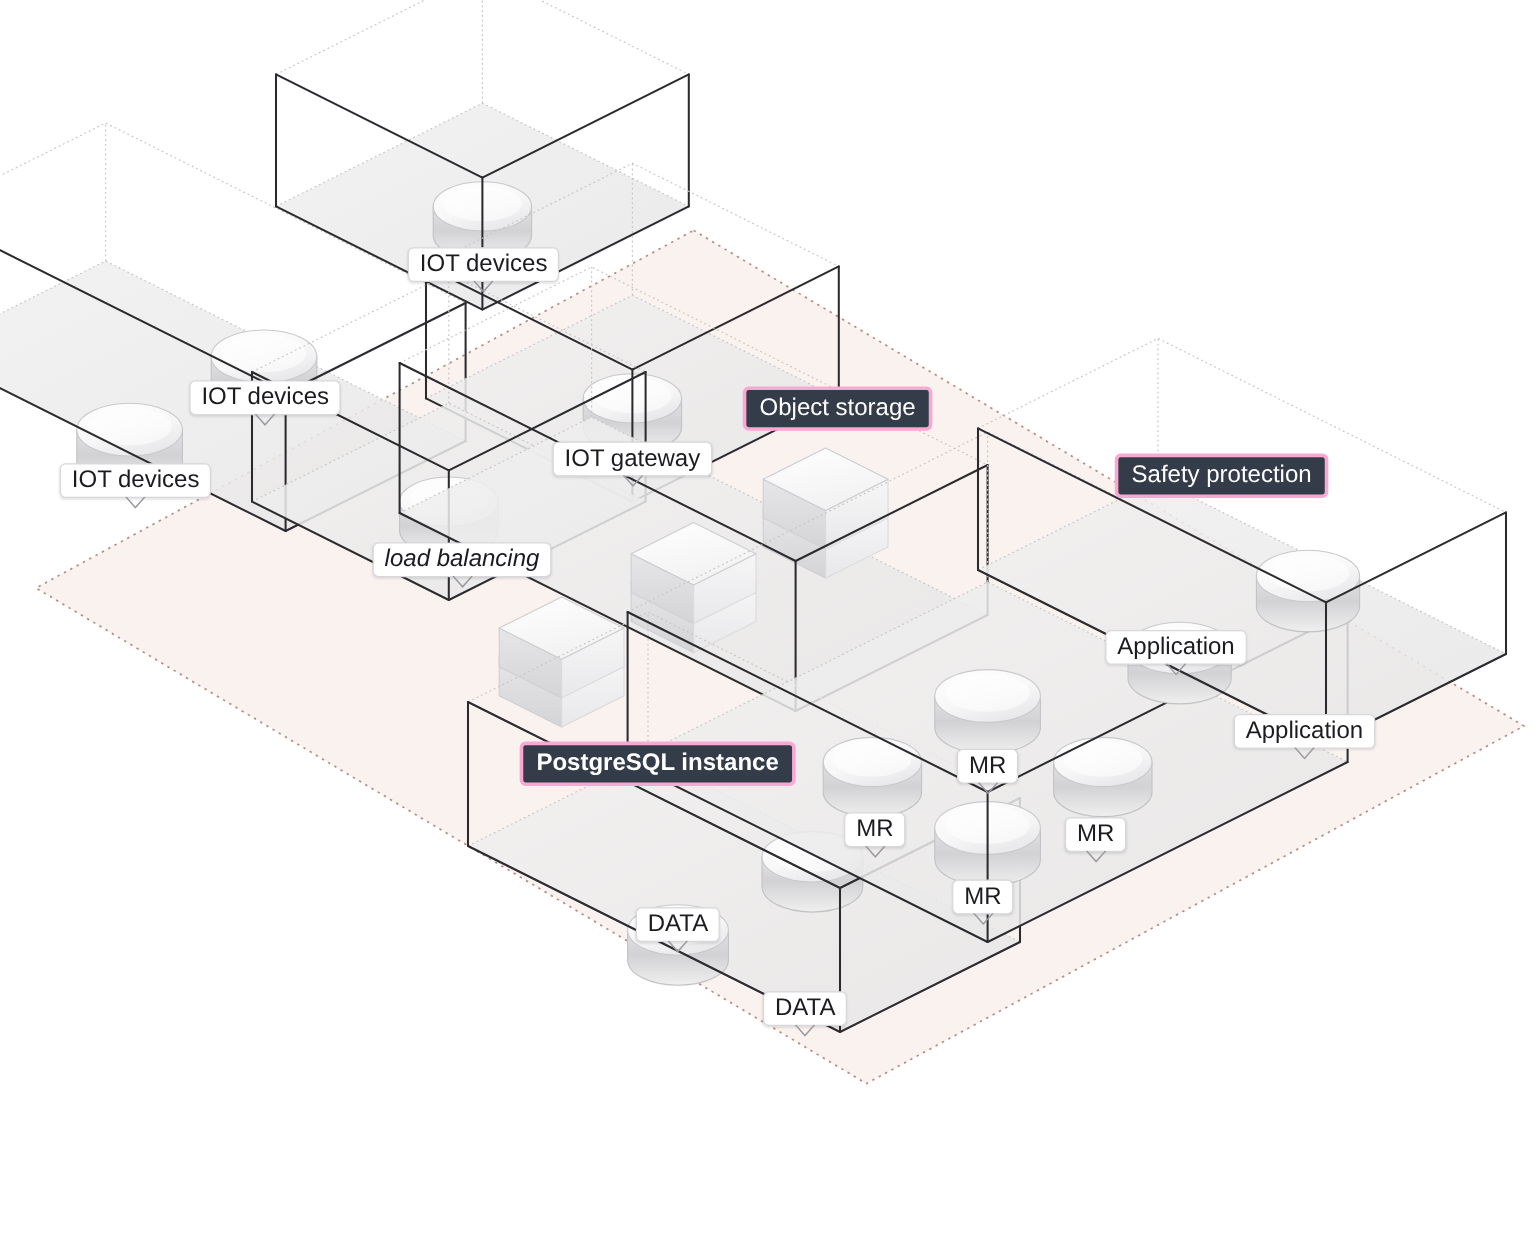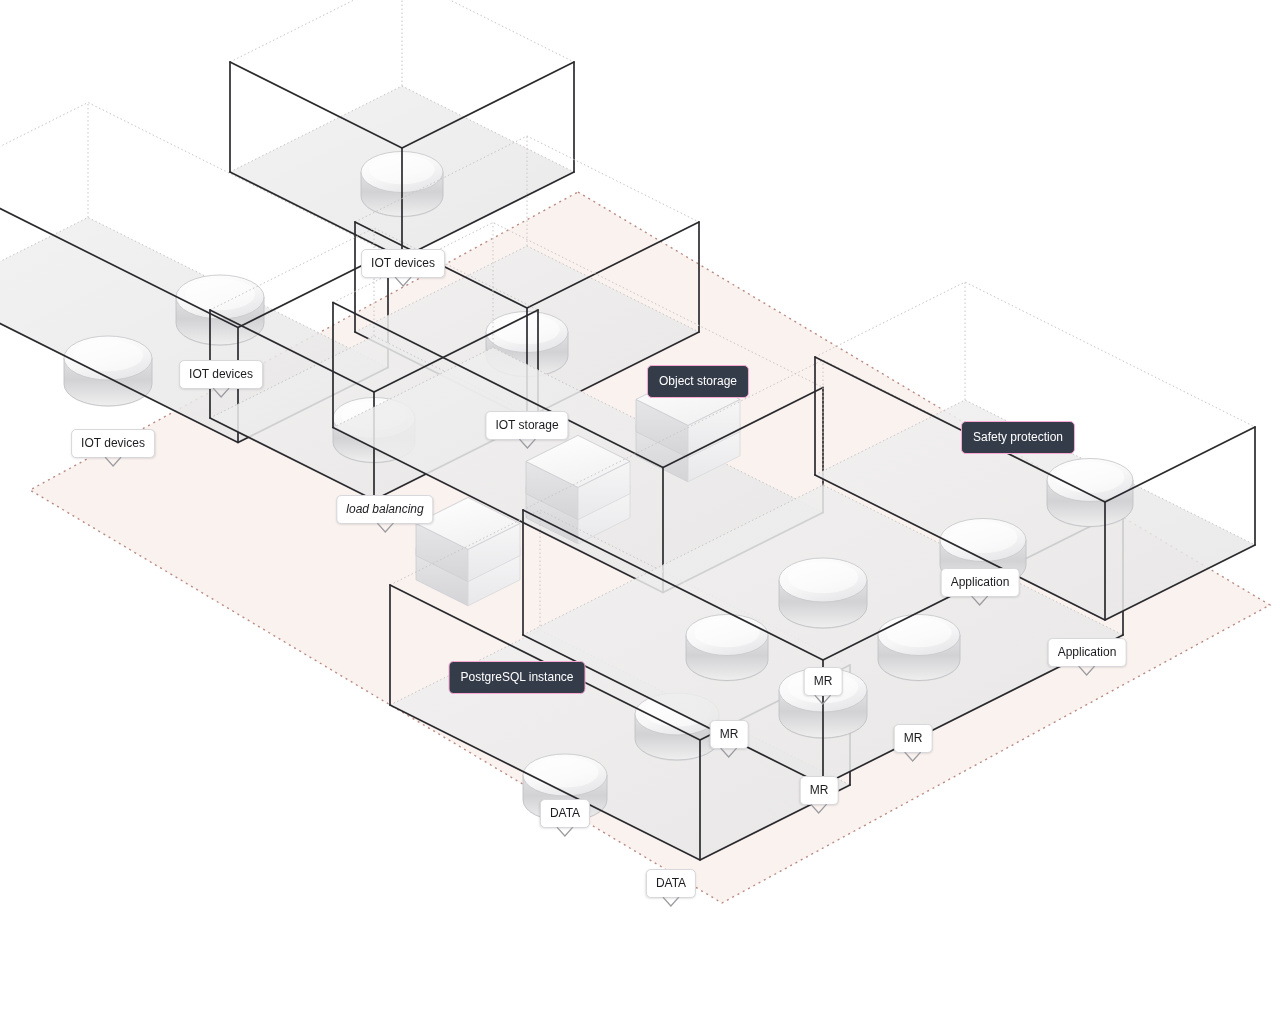--- a/index.html
+++ b/index.html
@@ -2,23 +2,23 @@
 <html><head>
 <meta charset="utf-8">
 <style>
   html,body{margin:0;padding:0;background:#ffffff;}
   body{width:1280px;height:1036px;overflow:hidden;
        font-family:"Liberation Sans","DejaVu Sans",sans-serif;}
   #stage{position:relative;width:1280px;height:1036px;background:#ffffff;}
   svg#scene{position:absolute;left:0;top:0;width:1280px;height:1036px;}
   .lbl{position:absolute;transform:translate(-50%,0);
        background:#ffffff;border:1px solid #d8d8dc;border-radius:5px;
-       padding:4px 9px 5px 9px;font-size:12px;line-height:18px;color:#1c1c20;
-       white-space:nowrap;box-shadow:0 1px 2px rgba(0,0,0,.10);margin-top:43px;}
-  .lbl.dark{background:#343b49;border:1px solid #f9a8d4;color:#ffffff;
+       padding:4px 9px 5px 9px;font-size:20px;line-height:18px;color:#1c1c20;
+       white-space:nowrap;box-shadow:0 1px 2px rgba(0,0,0,.10);}
+  .lbl.dark{background:#343b49;border:3px solid #f9a8d4;color:#ffffff;
             box-shadow:none;border-radius:5px;padding:6px 11px 7px 11px;}
   .lbl .tail{position:absolute;left:50%;top:100%;margin-left:-9px;
              width:18px;height:10px;pointer-events:none;}
   .lbl .tail svg{display:block;}
 </style>
 </head>
 <body>
 
 <div id="stage">
   <svg id="scene" viewBox="0 0 1280 1036" xmlns="http://www.w3.org/2000/svg">
@@ -229,42 +229,42 @@
       <div class="lbl" style="left: 221px; top: 317px;"><span>IOT devices</span><span class="tail">
           <svg width="18" height="10" viewBox="0 0 18 10">
             <path d="M1 0 L9 9 L17 0" fill="none" stroke="#9a9aa0" stroke-width="1.2"></path>
           </svg>
         </span></div>
       <div class="lbl" style="left: 403px; top: 206px;"><span>IOT devices</span><span class="tail">
           <svg width="18" height="10" viewBox="0 0 18 10">
             <path d="M1 0 L9 9 L17 0" fill="none" stroke="#9a9aa0" stroke-width="1.2"></path>
           </svg>
         </span></div>
-      <div class="lbl" style="left: 527px; top: 368px;"><span>IOT storage</span><span class="tail">
+      <div class="lbl" style="left: 527px; top: 368px;"><span>IOT gateway</span><span class="tail">
           <svg width="18" height="10" viewBox="0 0 18 10">
             <path d="M1 0 L9 9 L17 0" fill="none" stroke="#9a9aa0" stroke-width="1.2"></path>
           </svg>
         </span></div>
       <div class="lbl" style="left: 385px; top: 452px; font-style: italic;"><span>load balancing</span><span class="tail">
           <svg width="18" height="10" viewBox="0 0 18 10">
             <path d="M1 0 L9 9 L17 0" fill="none" stroke="#9a9aa0" stroke-width="1.2"></path>
           </svg>
         </span></div>
       <div class="lbl dark" style="left: 698px; top: 322px;"><span>Object storage</span></div>
       <div class="lbl" style="left: 565px; top: 756px;"><span>DATA</span><span class="tail">
           <svg width="18" height="10" viewBox="0 0 18 10">
             <path d="M1 0 L9 9 L17 0" fill="none" stroke="#9a9aa0" stroke-width="1.2"></path>
           </svg>
         </span></div>
       <div class="lbl" style="left: 671px; top: 826px;"><span>DATA</span><span class="tail">
           <svg width="18" height="10" viewBox="0 0 18 10">
             <path d="M1 0 L9 9 L17 0" fill="none" stroke="#9a9aa0" stroke-width="1.2"></path>
           </svg>
         </span></div>
-      <div class="lbl dark" style="left: 517px; top: 618px;"><span>PostgreSQL instance</span></div>
+      <div class="lbl dark" style="left: 548px; top: 618px; font-weight: bold;"><span>PostgreSQL instance</span></div>
       <div class="lbl" style="left: 823px; top: 624px;"><span>MR</span><span class="tail">
           <svg width="18" height="10" viewBox="0 0 18 10">
             <path d="M1 0 L9 9 L17 0" fill="none" stroke="#9a9aa0" stroke-width="1.2"></path>
           </svg>
         </span></div>
       <div class="lbl" style="left: 729px; top: 677px;"><span>MR</span><span class="tail">
           <svg width="18" height="10" viewBox="0 0 18 10">
             <path d="M1 0 L9 9 L17 0" fill="none" stroke="#9a9aa0" stroke-width="1.2"></path>
           </svg>
         </span></div>

